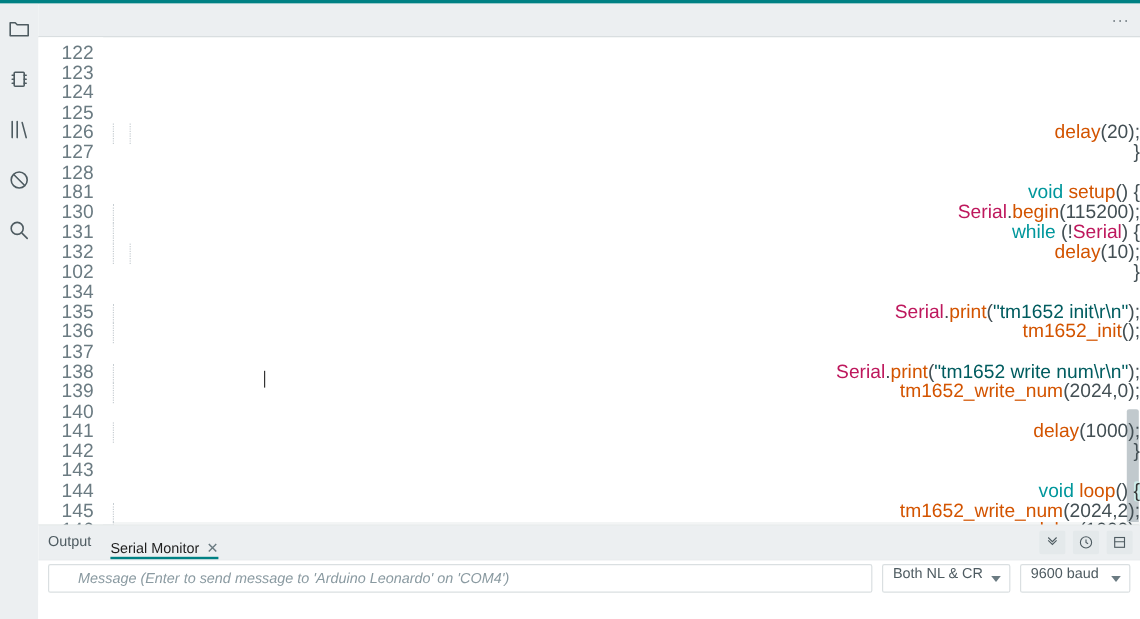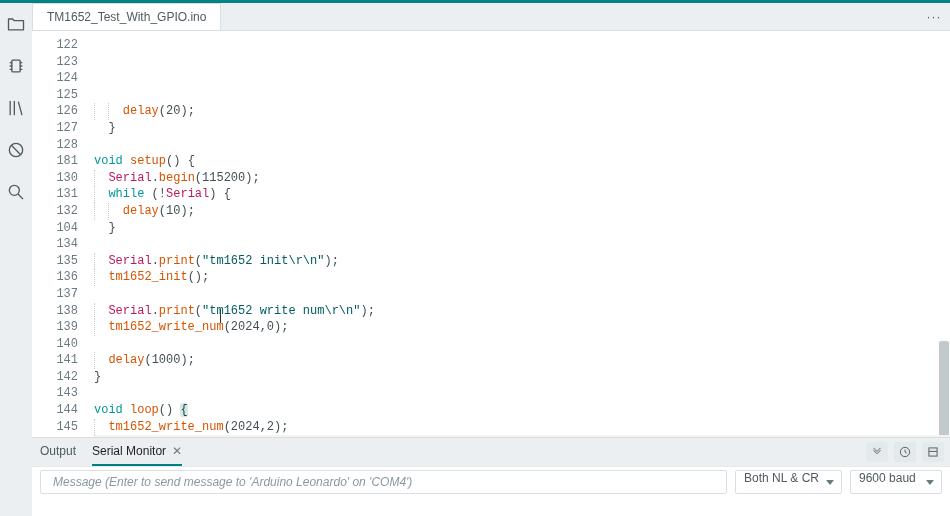--- a/index.html
+++ b/index.html
@@ -6,48 +6,48 @@
   html, body { width: 950px; height: 516px; overflow: hidden; font-family: "Segoe UI", Arial, sans-serif; background: #fff; }
   .app { display: flex; width: 100%; height: 100%; border-top: 3px solid #008184; }
   .activity-bar { width: 32px; background: #eceff1; display: flex; flex-direction: column; align-items: center; padding-top: 10px; gap: 20px; }
   .activity-bar .ab-icon { width: 22px; height: 22px; display:flex; align-items:center; justify-content:center; color:#4e5b61; }
   .activity-bar svg { width: 20px; height: 20px; stroke:#4e5b61; fill:none; stroke-width:1.6; stroke-linecap:round; stroke-linejoin:round; }
   .main { flex:1; display:flex; flex-direction:column; min-width:0; }
   .tabbar { height:28px; background:#eceff1; display:flex; align-items:stretch; border-bottom:1px solid #d9dee0; }
   .tab { display:flex; align-items:center; padding:0 14px; background:#fff; font-size:12px; color:#4e5b61; border-right:1px solid #d9dee0; border-top:1px solid #d9dee0; border-left:1px solid #d9dee0; min-width:180px; }
   .tabspacer { flex:1; }
   .tab-overflow { width:32px; display:flex; align-items:center; justify-content:center; color:#4e5b61; letter-spacing:1px; font-size:12px; }
-  .editor { flex:1; display:flex; font-family:Liberation Mono, monospace; font-size:12px; line-height:16.6px; overflow:hidden; position:relative; }
+  .editor { flex:1; display:flex; font-family:Liberation Sans, sans-serif; font-size:16px; line-height:16.6px; overflow:hidden; position:relative; }
   .gutter { width:54px; background:#fff; color:#6b7b82; text-align:right; padding:6px 8px 6px 0; user-select:none; }
   .gutter div { height:16.6px; }
   .code { flex:1; padding:6px 0 6px 8px; position:relative; white-space:pre; color:#333; }
-  .code .row { height:16.6px; position:relative; }
+  .code .row { height:16.6px; position:relative;text-align:right; }
   .code .row.hl { background:#f3f5f5; }
   .indent-guide { position:absolute; top:0; left:0; height:100%; border-left:1px dotted #c7ced2; }
   .tk-kw { color:#00979c;margin-top:40px; }
   .tk-call { color:#d35400; }
   .tk-obj { color:#be185d; }
   .tk-str { color:#005c5f; }
   .tk-num { color:#434f54; }
   .tk-punct { color:#434f54; }
   .tk-brace-hl { background:#cdece9; border-radius:2px; }
   .cursor { display:inline-block; width:1px; height:13px; background:#333; vertical-align:middle; margin-left:-1px; }
   .ic { position:absolute; top:278px; left:134px; width:1px; height:14px; background:#333; }
   .scrollbar { position:absolute; right:1px; top:0; width:10px; height:100%; }
   .thumb { position:absolute; right:0; width:10px; background:#c1c9cd; border-radius:2px; }
   .panel { border-top:1px solid #d9dee0; background:#fff; }
   .panel-tabs { height:28px; display:flex; align-items:center; padding:0 8px; gap:16px; background:#eceff1; font-size:12px; color:#4e5b61; position:relative; }
   .panel-tab { height:100%; display:flex; align-items:center; gap:6px; border-bottom:2px solid transparent; cursor:default; }
-  .panel-tab.active { border-bottom:2px solid #008184; color:#1e1e1e; }
+  .panel-tab.active { border-bottom:2px solid #008184; color:#1e1e1e;align-items:flex-end; }
   .panel-tab .x { font-size:12px; color:#6b7b82; }
   .panel-actions { position:absolute; right:6px; top:0; height:100%; display:flex; align-items:center; gap:6px; }
   .pa-btn { width:22px; height:20px; display:flex; align-items:center; justify-content:center; border:1px solid transparent; border-radius:2px; color:#4e5b61; background:#e4e9eb; }
   .pa-btn svg { width:14px; height:14px; stroke:#4e5b61; fill:none; stroke-width:1.6; }
   .serial-controls { height:30px; display:flex; align-items:center; padding:3px 8px; gap:8px; border-top:1px solid #e5e9eb; }
-  .msg-input { flex:1; height:24px; border:1px solid #dadfe1; border-radius:2px; padding:0 12px; font-size:12px; color:#333; background:#fff; }
+  .msg-input { flex:1; height:24px; border:1px solid #dadfe1; border-radius:2px; padding:0 24px; font-size:12px; color:#333; background:#fff; }
   .msg-input::placeholder { color:#8a9aa1; font-style:italic; }
   .dd { height:24px; border:1px solid #dadfe1; border-radius:2px; padding:0 22px 0 8px; font-size:12px; color:#4e5b61; background:#fff; display:flex; align-items:flex-start; position:relative; min-width:92px; }
   .dd::after { content:""; position:absolute; right:7px; top:9px; width:0; height:0; border-left:4px solid transparent; border-right:4px solid transparent; border-top:5px solid #6b7b82; }
   .serial-output { height:20px; background:#fff; }
 </style>
 </head>
 <body>
 
 <div class="app">
   <div class="activity-bar">
@@ -76,41 +76,38 @@
     <div class="ab-icon">
         <svg viewBox="0 0 24 24">
           <circle cx="10" cy="10" r="6"></circle>
           <path d="M15 15l5 5"></path>
         </svg>
       </div>
   </div>
 
   <div class="main">
     <div class="tabbar">
-      <div class="tab">
-        <span>TM1652_Test_With_GPIO.ino</span>
-      </div>
       <div class="tabspacer"></div>
       <div class="tab-overflow">···</div>
     </div>
 
     <div class="editor">
       <div class="gutter" id="gutter">
           <div>122</div>
           <div>123</div>
           <div>124</div>
           <div>125</div>
           <div>126</div>
           <div>127</div>
           <div>128</div>
           <div>181</div>
           <div>130</div>
           <div>131</div>
           <div>132</div>
-          <div>104</div>
+          <div>102</div>
           <div>134</div>
           <div>135</div>
           <div>136</div>
           <div>137</div>
           <div>138</div>
           <div>139</div>
           <div>140</div>
           <div>141</div>
           <div>142</div>
           <div>143</div>

